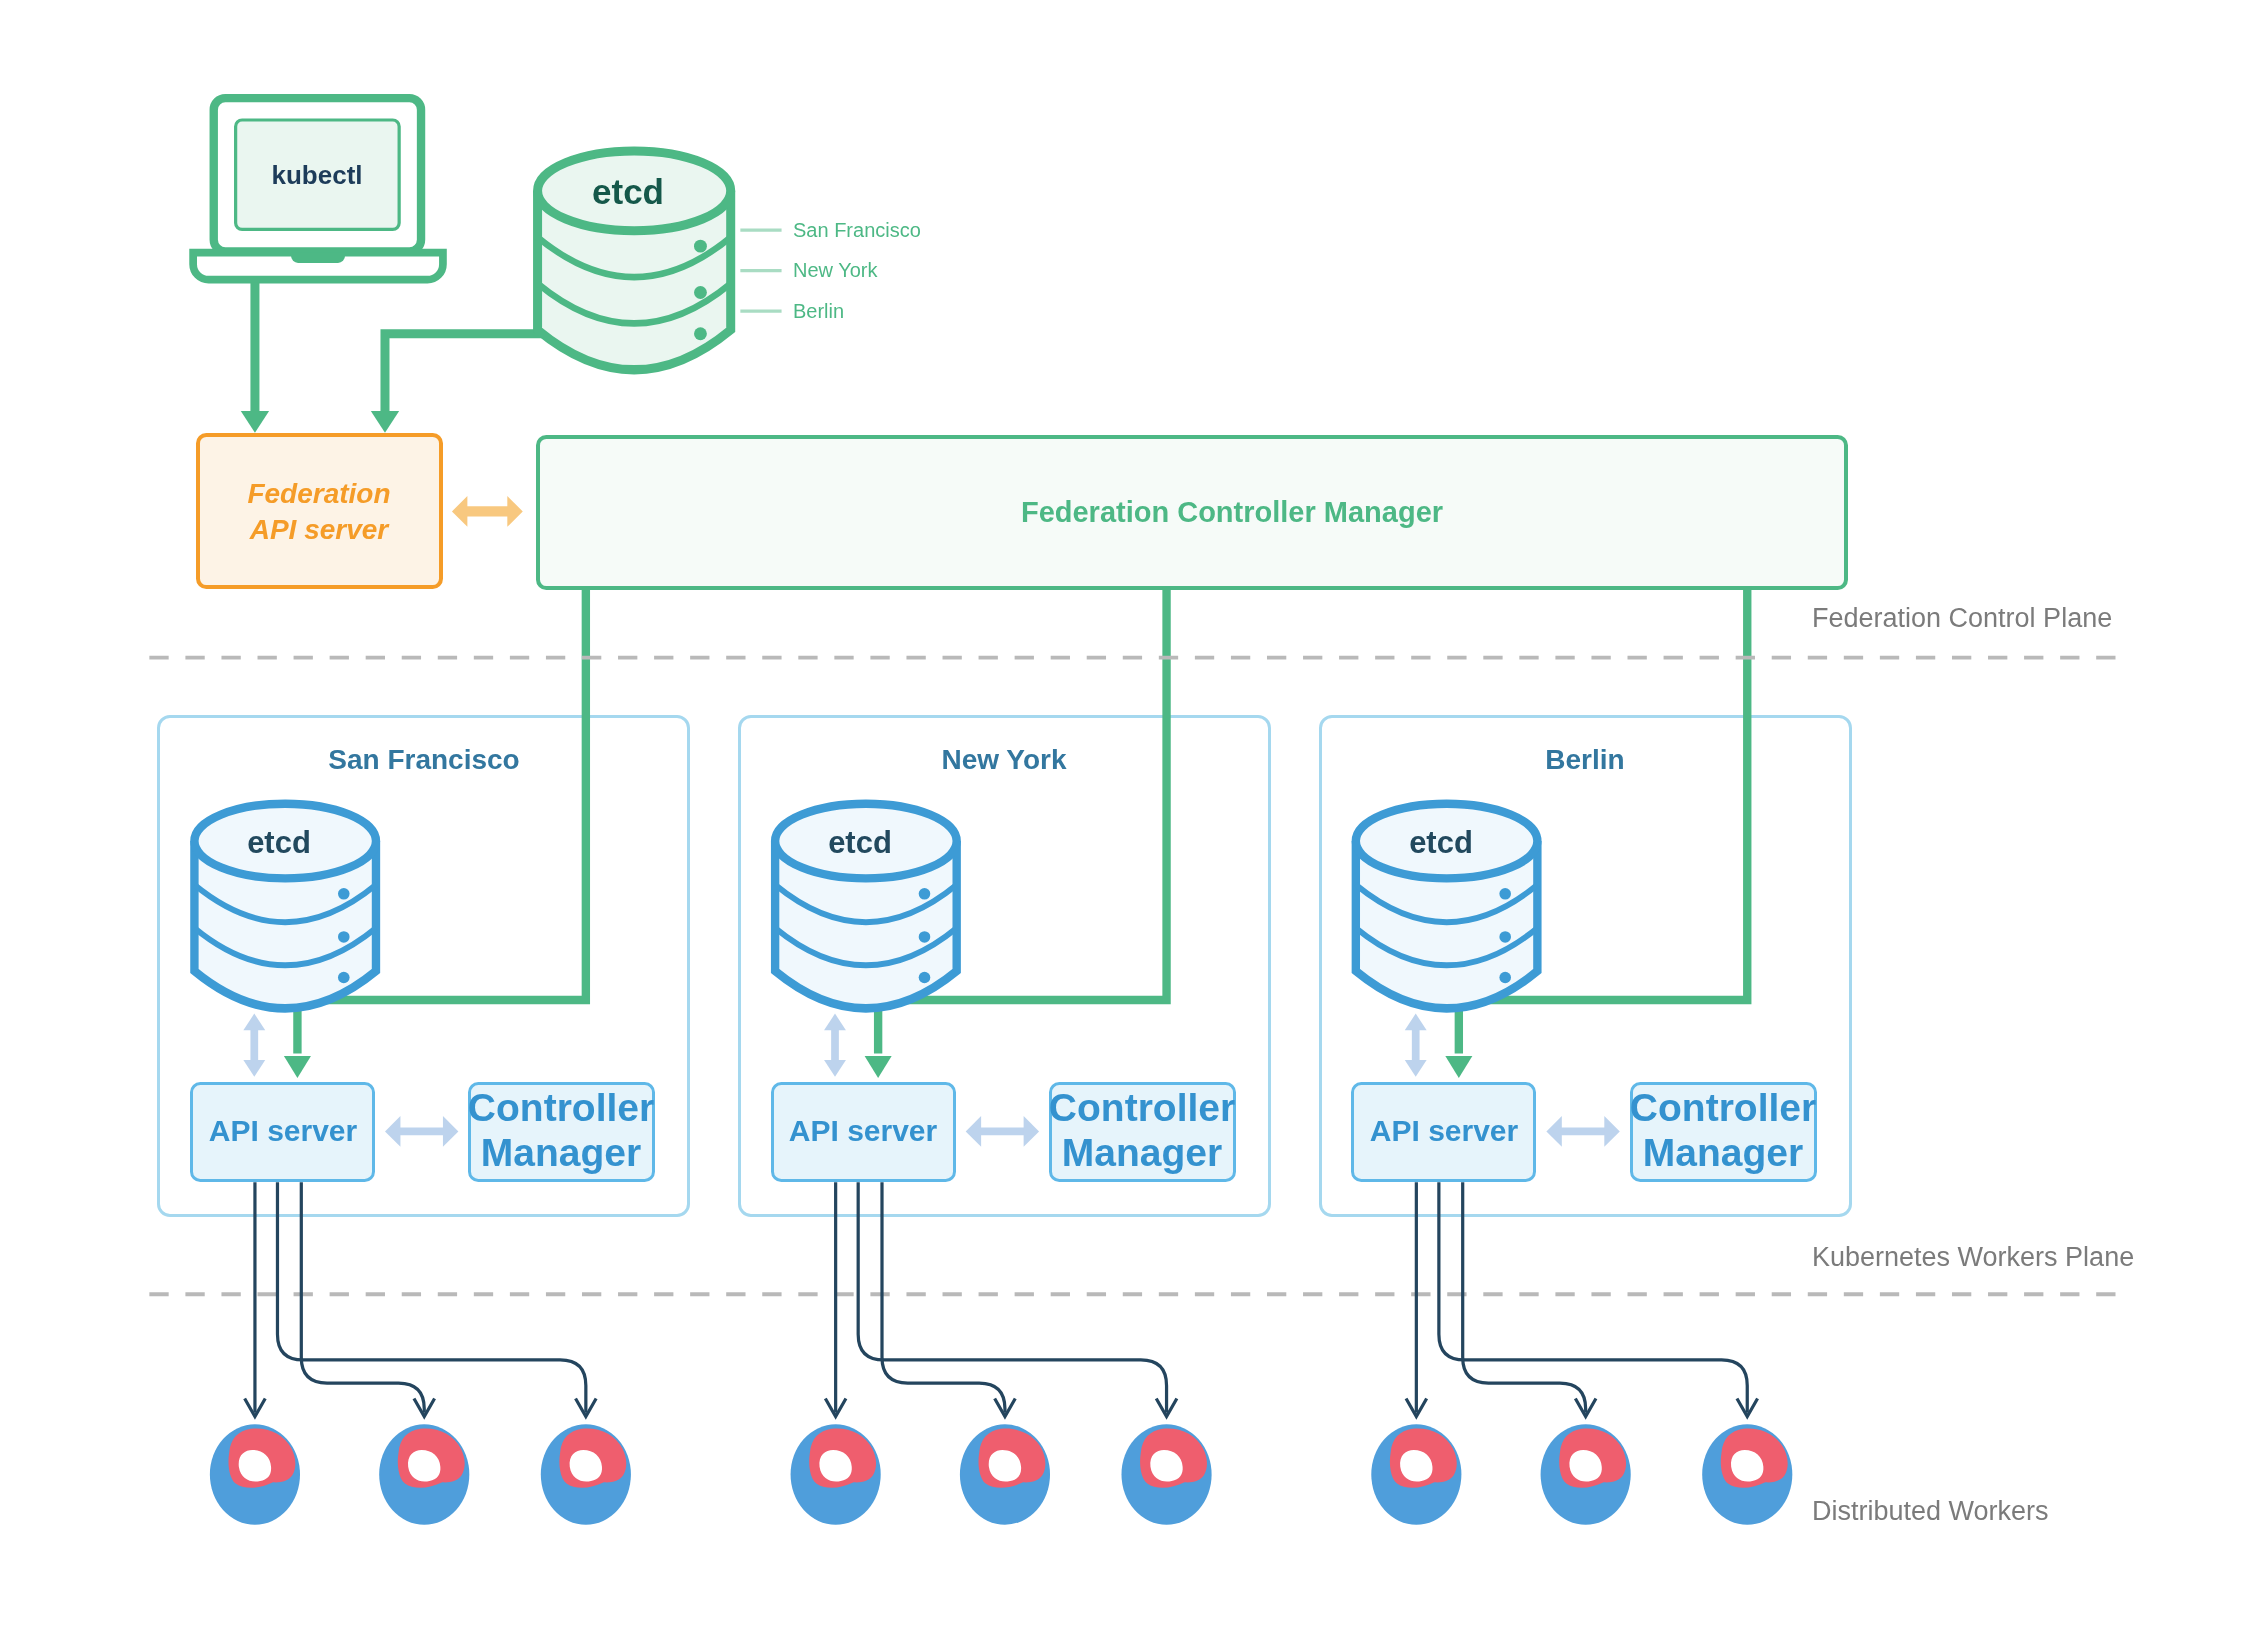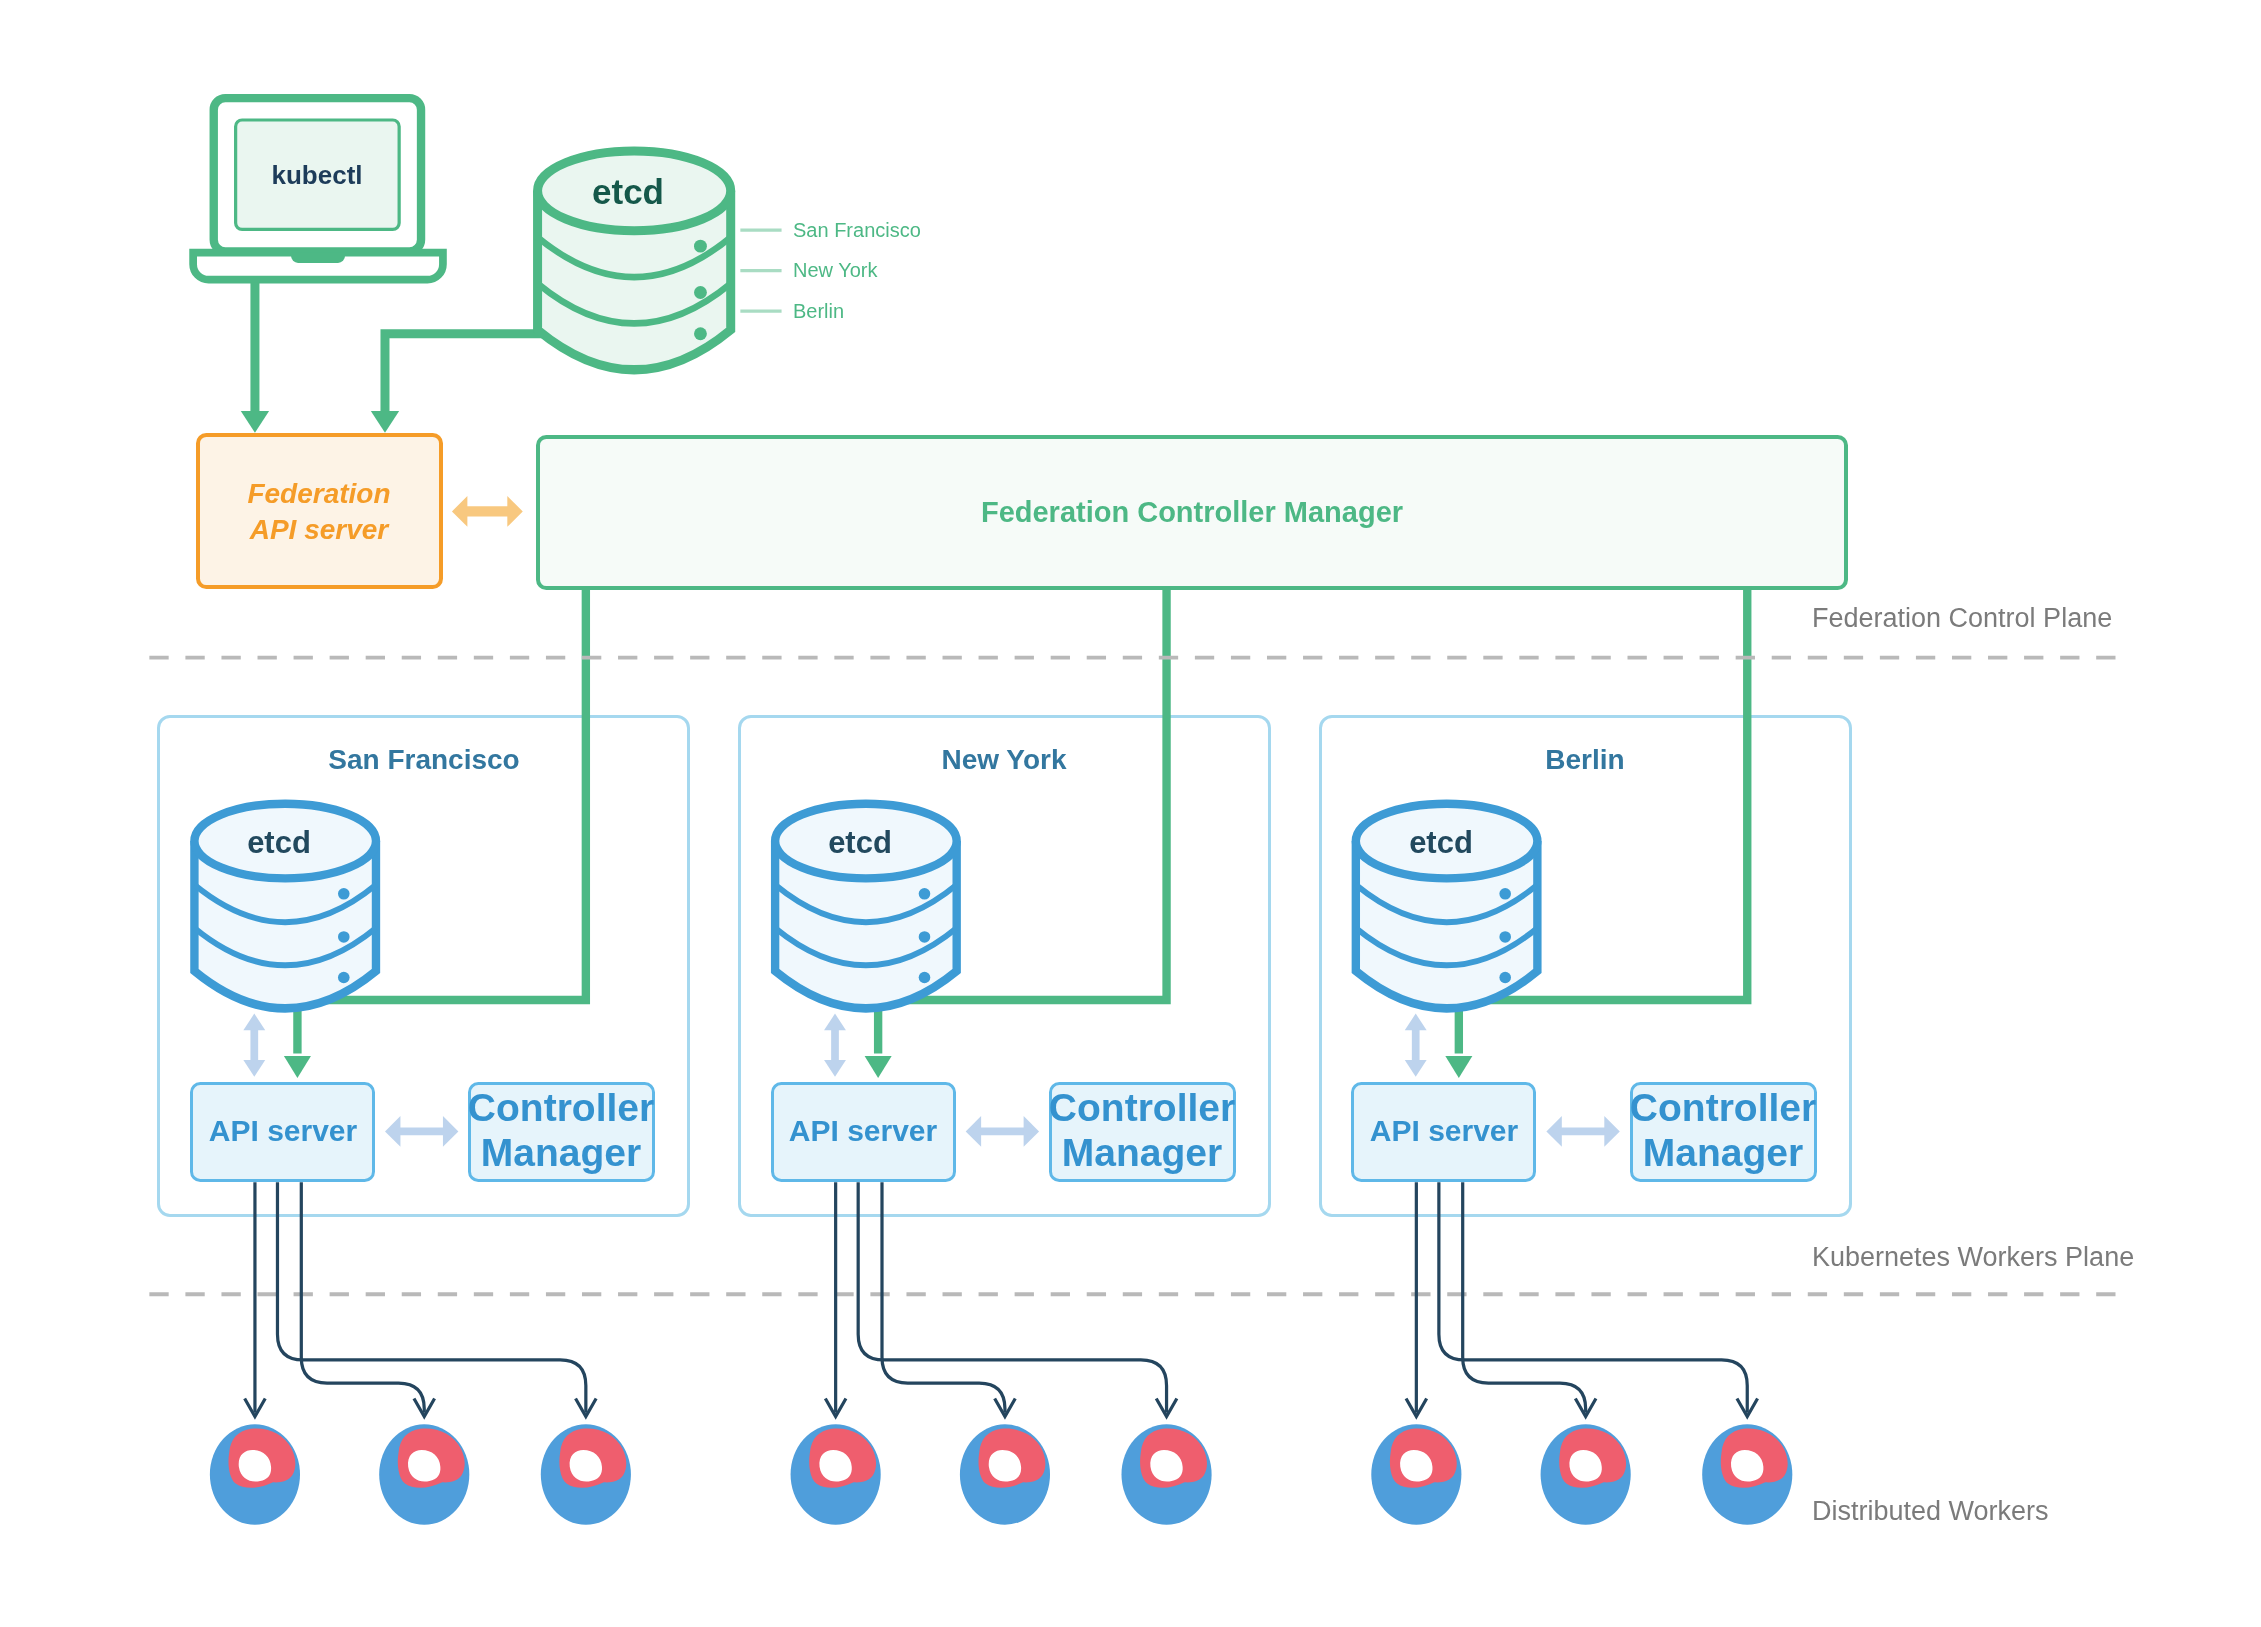--- a/index.html
+++ b/index.html
@@ -17,21 +17,21 @@
   .c-sf{left:157px;} .c-ny{left:738px;} .c-b{left:1319px;}
   .inner-box{position:absolute;top:1082px;width:185px;height:100px;border:3.9px solid #5fb8e8;
              background:#e6f4fb;border-radius:10.3px;box-sizing:border-box;}
   .cm-box{width:187px;}
   .lbl{position:absolute;transform:translate(-50%,-50%);white-space:nowrap;text-align:center;}
   .lbl-left{position:absolute;transform:translateY(-50%);white-space:nowrap;text-align:left;}
   .kubectl{font-size:26px;font-weight:bold;color:#1d3c5a;}
   .etcd-top{font-size:35px;font-weight:bold;color:#15584a;}
   .region{font-size:20px;font-weight:500;color:#4db885;}
   .fed-api-txt{font-size:28px;font-weight:bold;color:#f59c28;line-height:1.27;font-style:italic;}
-  .fcm-txt{font-size:29px;font-weight:bold;color:#4db885;}
+  .fcm-txt{font-size:29px;font-weight:bold;color:#4db885;margin-left:40px;}
   .plane{font-size:27px;font-weight:400;color:#7b7b7b;}
   .cl-title{font-size:28px;font-weight:600;color:#33779f;}
   .etcd-blue{font-size:31px;font-weight:bold;color:#22495e;}
   .api-txt{font-size:30px;font-weight:bold;color:#3492cf;}
   .cm-txt{font-size:39px;font-weight:bold;color:#3492cf;line-height:1.15;}
 </style>
 </head>
 <body>
 
 <div id="canvas">

